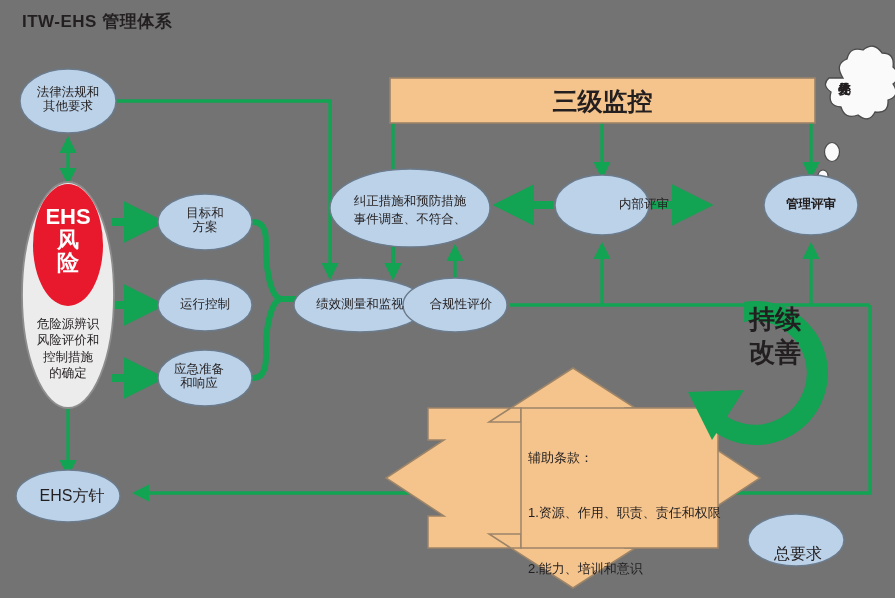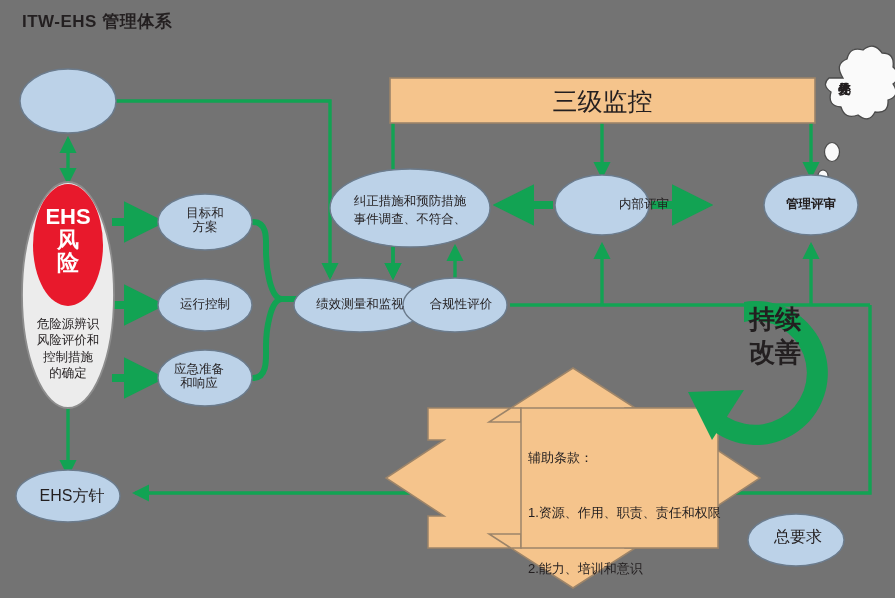--- a/index.html
+++ b/index.html
@@ -7,21 +7,21 @@
        font-family:"Liberation Sans","DejaVu Sans",sans-serif;}
   #stage{position:relative;width:895px;height:598px;background:#737373;}
   #svg{position:absolute;left:0;top:0;width:895px;height:598px;}
   .ttl{position:absolute;left:22px;top:10px;font-size:17px;font-weight:bold;
        color:#231f20;letter-spacing:0.5px;}
   
   .lbl{position:absolute;text-align:center;color:#231f20;line-height:1.12;
        pointer-events:none;white-space:nowrap;}
   .l-sm{font-size:12.5px;}
   .l-md{font-size:13.5px;}
-  .l-xl{font-size:25px;font-weight:normal;}
+  .l-xl{font-size:25px;font-weight:bold;}
   .white{color:#ffffff;}
   .vert{writing-mode:vertical-rl;text-orientation:upright;line-height:1.0;}
   .listbox{position:absolute;font-size:13px;color:#231f20;line-height:1.42;
            text-align:left;white-space:pre;}
 </style>
 </head>
 <body>
 
 <div id="stage">
 
@@ -111,20 +111,24 @@
     <ellipse cx="205" cy="378" rx="47" ry="28" fill="#bcd2e8" stroke="#6b7b8c" stroke-width="1.4"></ellipse>
     <ellipse cx="68" cy="496" rx="52" ry="26" fill="#bcd2e8" stroke="#6b7b8c" stroke-width="1.4"></ellipse>
     <ellipse cx="410" cy="208" rx="80" ry="39" fill="#bcd2e8" stroke="#6b7b8c" stroke-width="1.4"></ellipse>
     <ellipse cx="602" cy="205" rx="47" ry="30" fill="#bcd2e8" stroke="#6b7b8c" stroke-width="1.4"></ellipse>
     <ellipse cx="811" cy="205" rx="47" ry="30" fill="#bcd2e8" stroke="#6b7b8c" stroke-width="1.4"></ellipse>
     <ellipse cx="360" cy="305" rx="66" ry="27" fill="#bcd2e8" stroke="#6b7b8c" stroke-width="1.4"></ellipse>
     <ellipse cx="455" cy="305" rx="52" ry="27" fill="#bcd2e8" stroke="#6b7b8c" stroke-width="1.4"></ellipse>
     <ellipse cx="796" cy="540" rx="48" ry="26" fill="#bcd2e8" stroke="#6b7b8c" stroke-width="1.4"></ellipse>
   </svg>
 
+  <div class="lbl l-sm" style="left:20px;top:85px;width:96px;">
+    <div>法律法规和</div>
+      <div>其他要求</div>
+  </div>
 
   <div class="lbl white" style="left:28px;top:205px;width:80px;font-size:22px;font-weight:bold;line-height:1.05;">
     <div>EHS</div>
     <div>风</div>
     <div>险</div>
   </div>
   <div class="lbl l-sm" style="left:18px;top:316px;width:100px;line-height:1.3;">
     <div>危险源辨识</div>
     <div>风险评价和</div>
     <div>控制措施</div>
@@ -159,21 +163,21 @@
   </div>
   <div class="lbl l-sm" style="left:764px;top:197px;width:94px;font-weight:bold;">
     <div>管理评审</div>
   </div>
   <div class="lbl l-sm" style="left:294px;top:297px;width:132px;">
     <div>绩效测量和监视</div>
   </div>
   <div class="lbl l-sm" style="left:403px;top:297px;width:116px;">
     <div>合规性评价</div>
   </div>
-  <div class="lbl" style="left:748px;top:528px;width:100px;font-size:16px;">
+  <div class="lbl" style="left:748px;top:545px;width:100px;font-size:16px;">
     <div>总要求</div>
   </div>
 
   <div class="lbl" style="left:727px;top:303px;width:96px;font-size:26px;font-weight:bold;line-height:1.28;">
     <div>持续</div>
       <div>改善</div>
   </div>
 
   <div class="lbl vert" style="left:838px;top:72px;font-size:12.5px;font-weight:bold;">外界变化</div>
 

